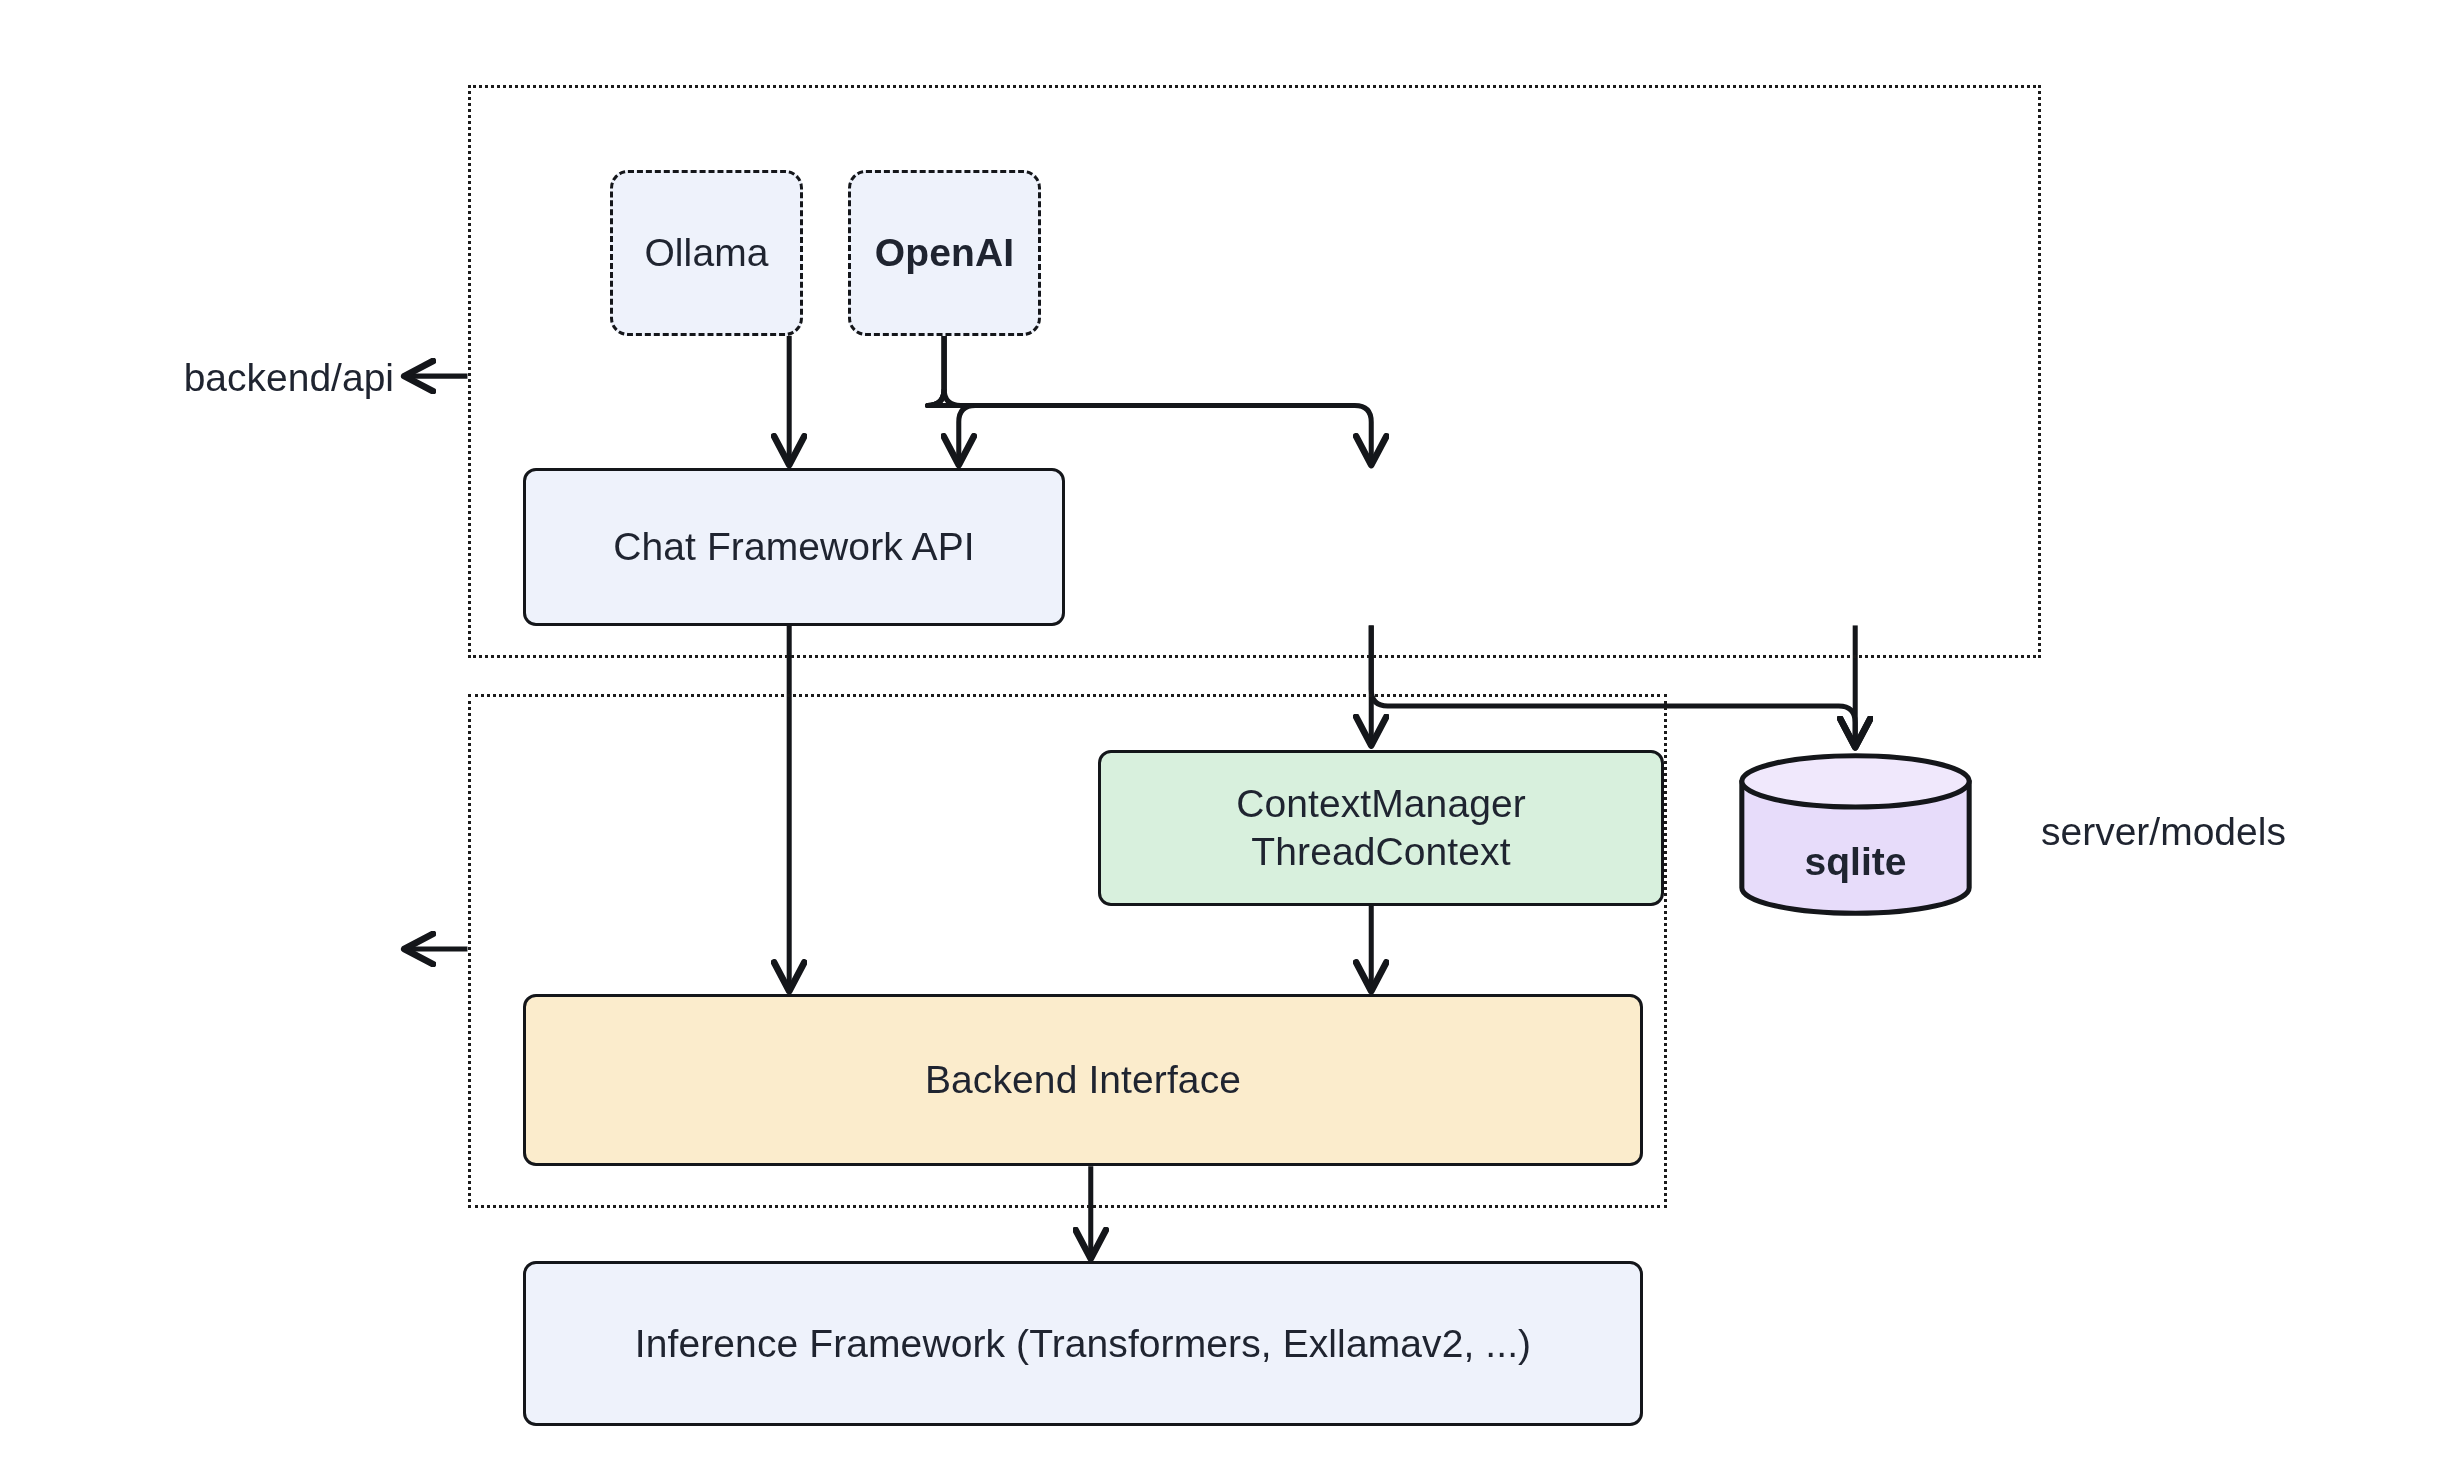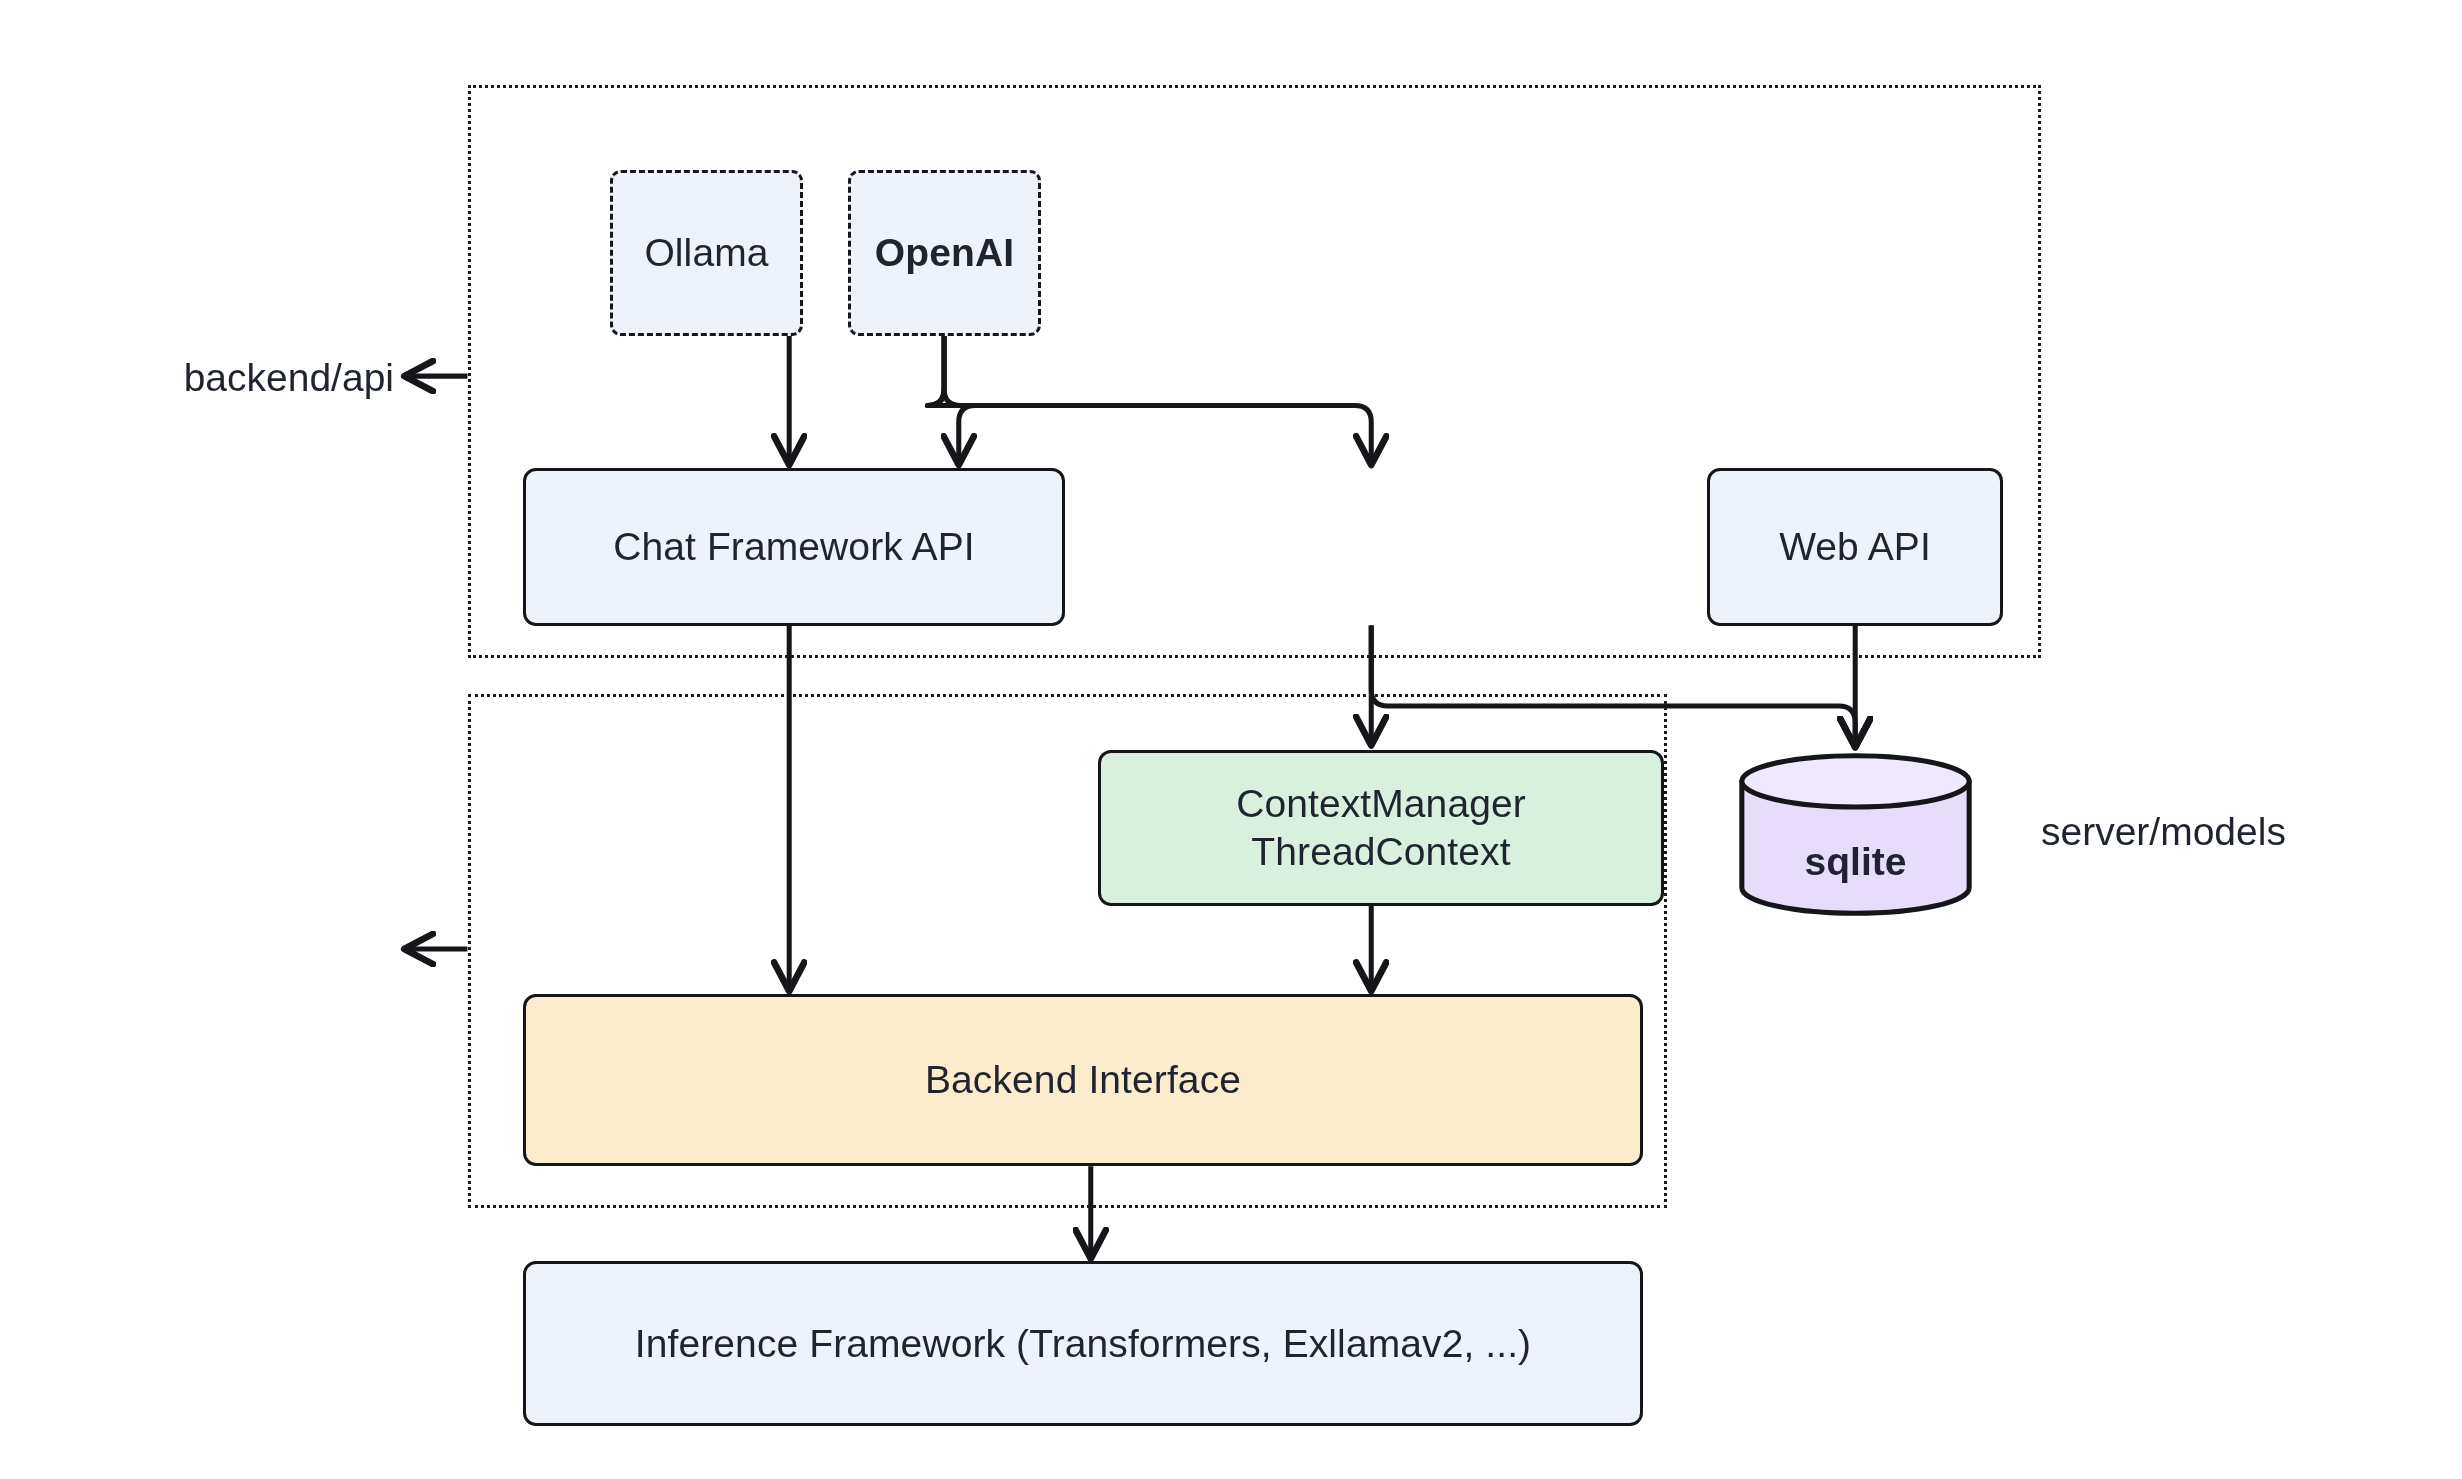--- a/index.html
+++ b/index.html
@@ -48,21 +48,21 @@
     border-radius: 13px;
     background: #eef2fb;
     color: #1f2430;
     font-size: 39px;
     line-height: 1.22;
     letter-spacing: 0.1px;
     padding: 5.5px 9.2px;
   }
   .node.dashed {
     border-style: dashed;
-    border-radius: 11px;
+    border-radius: 18px;
   }
   .node.green  { background: #d8f0dd; }
   .node.yellow { background: #fbeccc; }
 
   
   .cylinder {
     position: absolute;
   }
   .cylinder .cyl-label {
     position: absolute;
@@ -138,23 +138,20 @@
 
   <div class="node dashed" style="left:848px; top:170px; width:193px; height:166px;font-weight:bold;">
     <span>OpenAI</span>
   </div>
 
   <div class="node" style="left:523px; top:468px; width:542px; height:158px;">
     <span>Chat Framework API</span>
   </div>
 
 
-  <div class="node" style="left:1707px; top:468px; width:296px; height:158px;">
-    <span>Web API</span>
-  </div>
 
   <div class="node green" style="left:1098px; top:750px; width:566px; height:156px; flex-direction:column;">
     <span>ContextManager</span>
     <span>ThreadContext</span>
   </div>
 
   <div class="cylinder" style="left:1738px; top:752px; width:235px; height:165px;">
     <svg width="235" height="165" viewBox="0 0 256 180">
       <path d="M 4 32 L 4 148 A 124 28 0 0 0 252 148 L 252 32 Z" fill="#e7dcfa" stroke="#14161a" stroke-width="5.5" stroke-linejoin="round"></path>
       <ellipse cx="128" cy="32" rx="124" ry="28" fill="#f0e8fc" stroke="#14161a" stroke-width="5.5"></ellipse>

